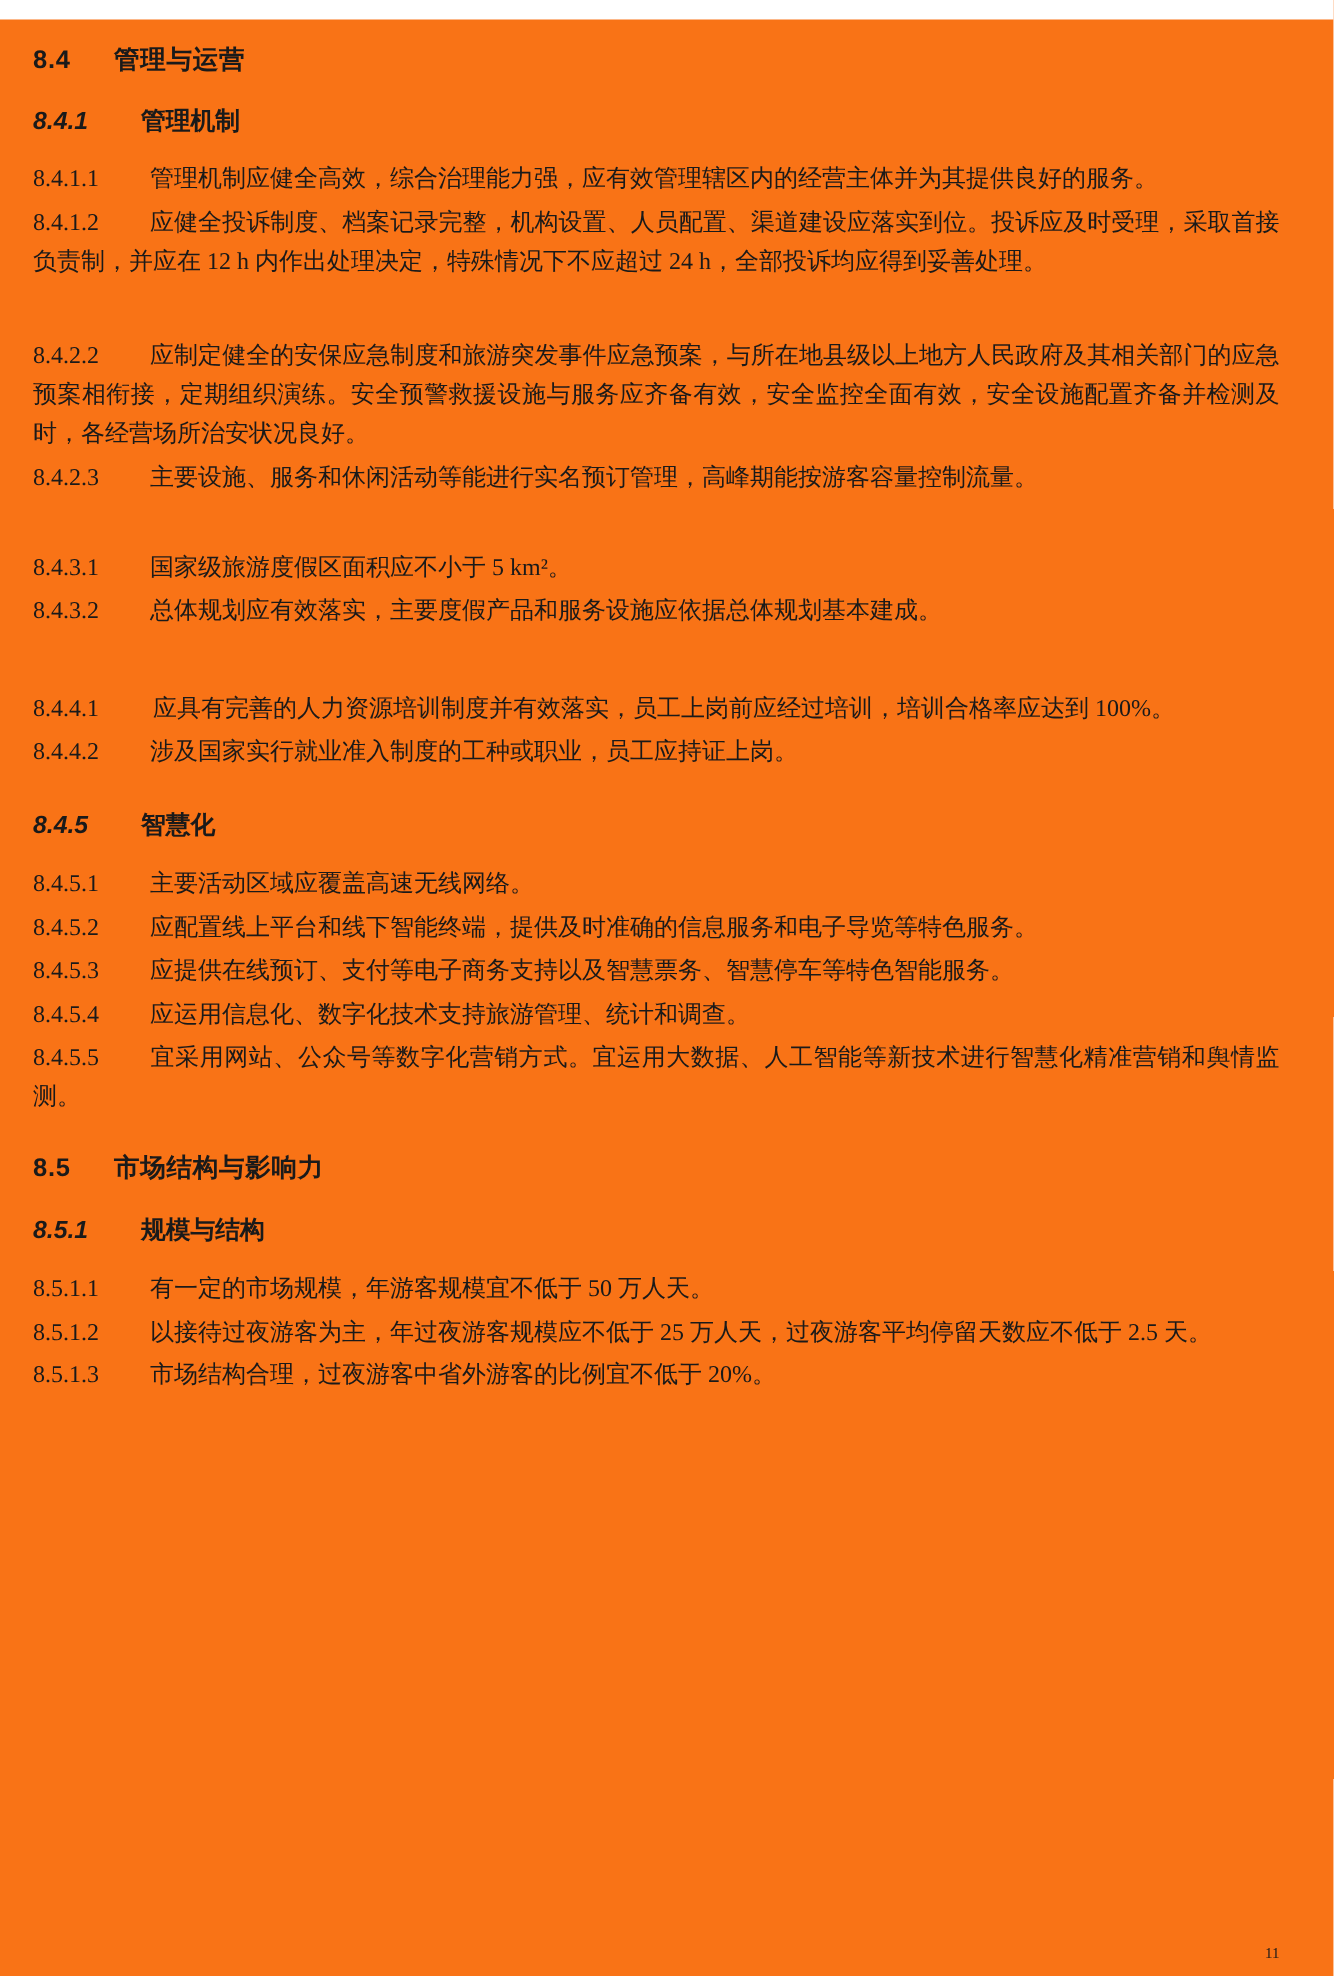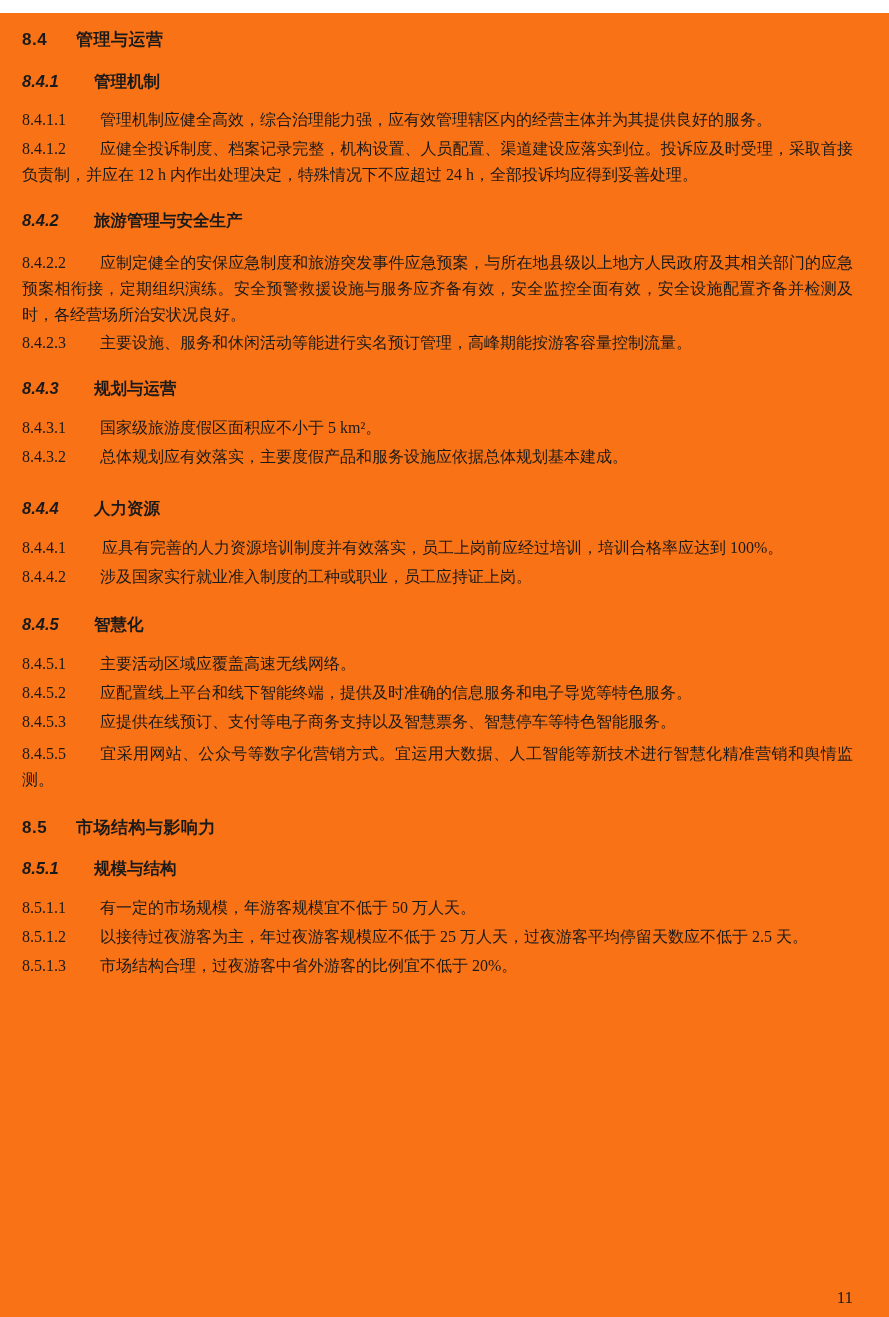--- a/index.html
+++ b/index.html
@@ -71,21 +71,21 @@
   }
   .sp-h2-top { height: 22px; }
   .sp-after-h2 { height: 16px; }
   .sp-after-h3 { height: 14px; }
   .sp-before-h3 { height: 20px; }
   .sp-para { height: 3px; }
   .page-number {
     position: absolute;
     right: 36px;
     bottom: 22px;
-    font-size: 17px;
+    font-size: 10px;
     font-family: "Liberation Serif", "DejaVu Serif", serif;
     color: #1a1a1a;
   }
 </style>
 </head>
 <body>
 
 <div class="page">
 
   <div class="doc-body">
@@ -104,61 +104,52 @@
       <span class="num">8.4.1.1</span><span>管理机制应健全高效，综合治理能力强，应有效管理辖区内的经营主体并为其提供良好的服务。</span>
     </div>
     <div class="sp-para"></div>
 
     <div class="clause">
       <span class="num">8.4.1.2</span><span>应健全投诉制度、档案记录完整，机构设置、人员配置、渠道建设应落实到位。投诉应及时受理，采取首接负责制，并应在 12 h 内作出处理决定，特殊情况下不应超过 24 h，全部投诉均应得到妥善处理。</span>
     </div>
 
     <div class="sp-before-h3"></div>
 
-    <div class="h3">
-      <span class="num">8.4.2</span><span>旅游管理与安全生产</span>
-    </div>
     <div class="sp-after-h3"></div>
 
     <div class="sp-para"></div>
 
     <div class="clause">
       <span class="num">8.4.2.2</span><span>应制定健全的安保应急制度和旅游突发事件应急预案，与所在地县级以上地方人民政府及其相关部门的应急预案相衔接，定期组织演练。安全预警救援设施与服务应齐备有效，安全监控全面有效，安全设施配置齐备并检测及时，各经营场所治安状况良好。</span>
     </div>
     <div class="sp-para"></div>
 
     <div class="clause">
       <span class="num">8.4.2.3</span><span>主要设施、服务和休闲活动等能进行实名预订管理，高峰期能按游客容量控制流量。</span>
     </div>
 
     <div class="sp-before-h3"></div>
 
-    <div class="h3">
-      <span class="num">8.4.3</span><span>规划与运营</span>
-    </div>
     <div class="sp-after-h3"></div>
 
     <div class="clause">
       <span class="num">8.4.3.1</span><span>国家级旅游度假区面积应不小于 5 km²。</span>
     </div>
     <div class="sp-para"></div>
 
     <div class="clause">
       <span class="num">8.4.3.2</span><span>总体规划应有效落实，主要度假产品和服务设施应依据总体规划基本建成。</span>
     </div>
     <div class="sp-para"></div>
 
     <div class="sp-para"></div>
 
 
     <div class="sp-before-h3"></div>
 
-    <div class="h3">
-      <span class="num">8.4.4</span><span>人力资源</span>
-    </div>
     <div class="sp-after-h3"></div>
 
     <div class="clause">
       <span class="num wide">8.4.4.1</span><span>应具有完善的人力资源培训制度并有效落实，员工上岗前应经过培训，培训合格率应达到 100%。</span>
     </div>
     <div class="sp-para"></div>
 
     <div class="clause">
       <span class="num">8.4.4.2</span><span>涉及国家实行就业准入制度的工种或职业，员工应持证上岗。</span>
     </div>
@@ -180,20 +171,23 @@
     <div class="clause">
       <span class="num">8.4.5.2</span><span>应配置线上平台和线下智能终端，提供及时准确的信息服务和电子导览等特色服务。</span>
     </div>
     <div class="sp-para"></div>
 
     <div class="clause">
       <span class="num">8.4.5.3</span><span>应提供在线预订、支付等电子商务支持以及智慧票务、智慧停车等特色智能服务。</span>
     </div>
     <div class="sp-para"></div>
 
+    <div class="clause">
+      <span class="num">8.4.5.4</span><span>应运用信息化、数字化技术支持旅游管理、统计和调查。</span>
+    </div>
     <div class="sp-para"></div>
 
     <div class="clause">
       <span class="num">8.4.5.5</span><span>宜采用网站、公众号等数字化营销方式。宜运用大数据、人工智能等新技术进行智慧化精准营销和舆情监测。</span>
     </div>
 
     <div class="sp-h2-top"></div>
 
     <div class="h2">
       <span class="num">8.5</span><span>市场结构与影响力</span>

